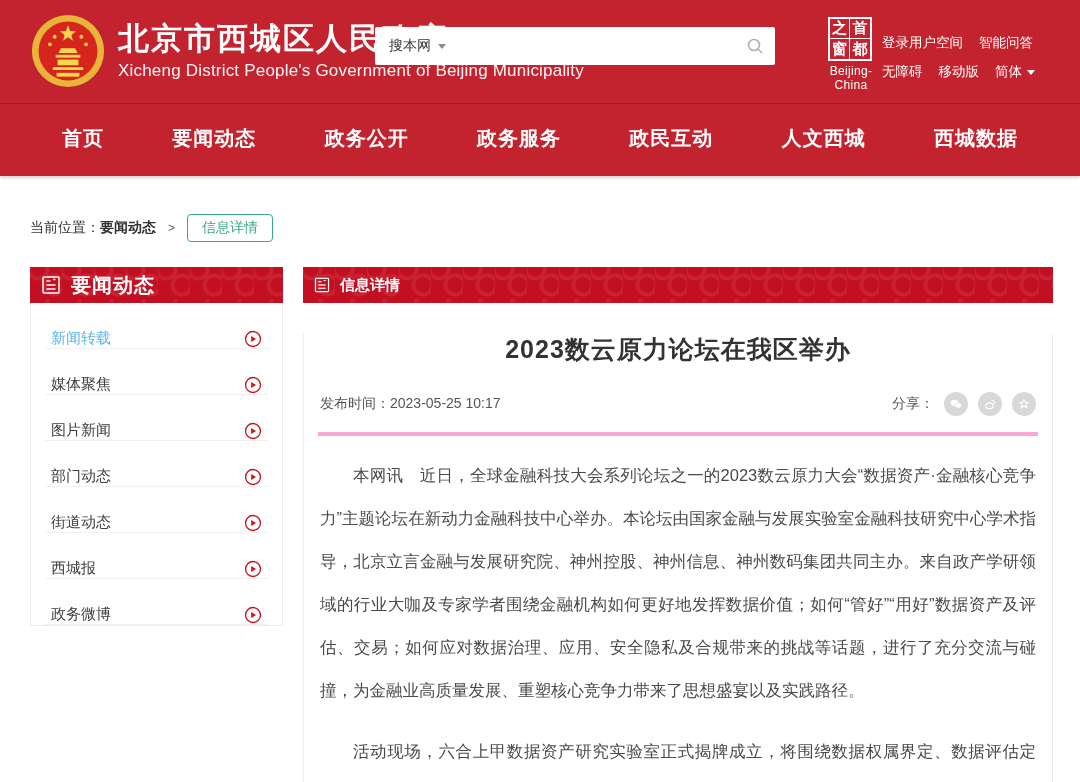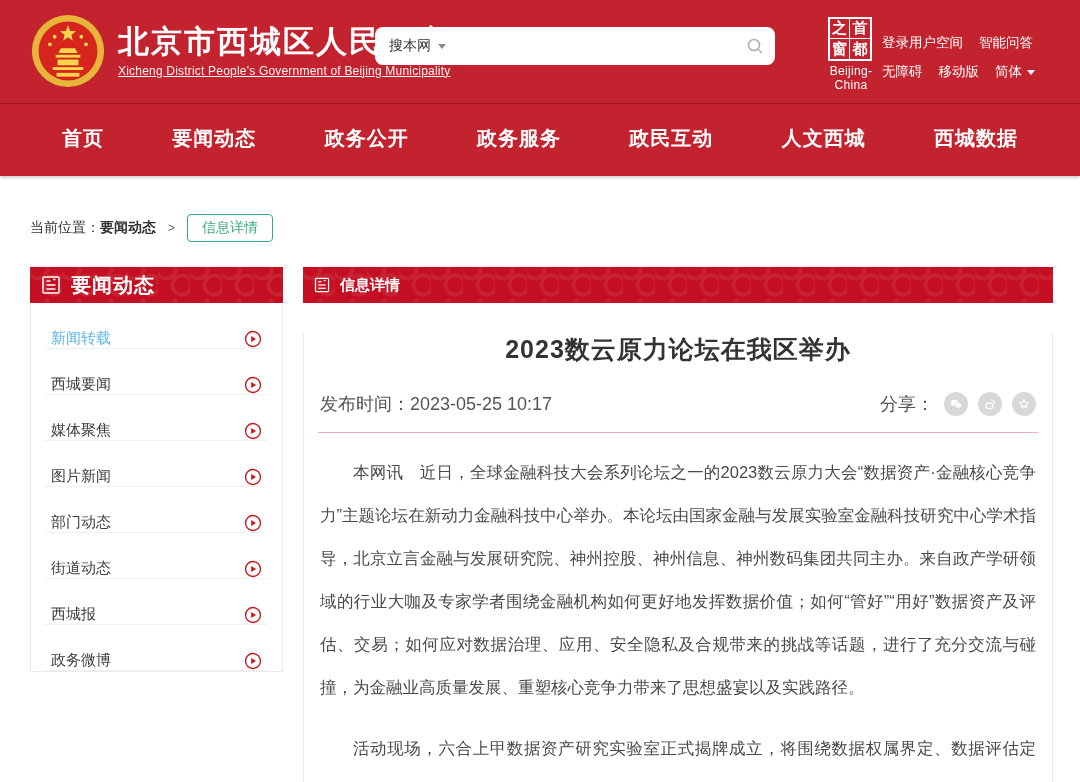--- a/index.html
+++ b/index.html
@@ -8,24 +8,24 @@
 
   
   .top-band { height:176px; background:#c2232e; position:relative;
     box-shadow:0 2px 3px rgba(0,0,0,0.18); }
   .header-inner { height:103px; position:relative; }
 
   .brand { position:absolute; left:30px; top:13px; display:flex; align-items:center; }
   .emblem { width:76px; height:76px; flex-shrink:0; }
   .brand-text { margin-left:12px; color:#fff; }
   .site-title { font-size:31px; font-weight:bold; letter-spacing:2px; line-height:1.15; }
-  .site-subtitle { font-size:12px; margin-top:4px; letter-spacing:0.2px; opacity:0.95;text-decoration:underline; }
+  .site-subtitle { font-size:17px; margin-top:4px; letter-spacing:0.2px; opacity:0.95; }
 
   .search-box { position:absolute; left:375px; top:27px; width:400px; height:38px;
-    background:#fff; border-radius:8px; display:flex; align-items:center; }
+    background:#fff; border-radius:2px; display:flex; align-items:center; }
   .search-scope { display:flex; align-items:center; gap:7px; padding:0 12px 0 14px;
     font-size:14px; color:#333; cursor:pointer; }
   .caret-down { width:0; height:0; border-left:4px solid transparent;
     border-right:4px solid transparent; border-top:5px solid #8a8a8a; }
   .search-input { flex:1; border:none; outline:none; height:100%; font-size:14px;
     background:transparent; }
   .search-btn { width:40px; height:100%; display:flex; align-items:center;
     justify-content:center; cursor:pointer; }
 
   .seal { position:absolute; left:828px; top:17px; width:46px; text-align:center; }
@@ -78,22 +78,22 @@
   .side-item.active .label { color:#5fb5e5; }
   .play-icon { display:flex; }
 
   .main-panel { flex:1; }
   .main-panel .ph-title { font-size:15px; }
   .article { border:1px solid #ececec; border-top:none; background:#fff;
     padding-bottom:40px; min-height:480px; }
   .article-title { text-align:center; font-size:25px; color:#333; font-weight:bold;
     margin-top:30px; letter-spacing:1px; }
   .article-meta { display:flex; align-items:center; justify-content:space-between;
-    margin:26px 14px 0; padding:0 2px 16px; border-bottom:1px solid #f9a8d4;
-    font-size:18px; color:#555; }
+    margin:26px 14px 0; padding:0 2px 16px; border-bottom:4px solid #f9a8d4;
+    font-size:14px; color:#555; }
   .share { display:flex; align-items:center; gap:10px; color:#555; }
   .share-circle { width:24px; height:24px; border-radius:50%; background:#d8d8d8;
     display:flex; align-items:center; justify-content:center; cursor:pointer; }
   .article p { margin:18px 16px 0; font-size:16.5px; color:#4a4a4a; line-height:43px;
     text-indent:2em; text-align:justify; }
 </style>
 </head>
 <body>
 
 <div class="top-band">
@@ -197,29 +197,20 @@
         <div class="side-item active">
           <span class="label">新闻转载</span>
           <span class="play-icon">
             <svg width="18" height="18" viewBox="0 0 20 20">
               <circle cx="10" cy="10" r="8.3" fill="none" stroke="#c5161d" stroke-width="1.5"></circle>
               <path d="M8 6.6v6.8l5.4-3.4z" fill="#c5161d"></path>
             </svg>
           </span>
         </div>
         <div class="side-item">
-          <span class="label">西城要闻</span>
-          <span class="play-icon">
-            <svg width="18" height="18" viewBox="0 0 20 20">
-              <circle cx="10" cy="10" r="8.3" fill="none" stroke="#c5161d" stroke-width="1.5"></circle>
-              <path d="M8 6.6v6.8l5.4-3.4z" fill="#c5161d"></path>
-            </svg>
-          </span>
-        </div>
-        <div class="side-item">
           <span class="label">媒体聚焦</span>
           <span class="play-icon">
             <svg width="18" height="18" viewBox="0 0 20 20">
               <circle cx="10" cy="10" r="8.3" fill="none" stroke="#c5161d" stroke-width="1.5"></circle>
               <path d="M8 6.6v6.8l5.4-3.4z" fill="#c5161d"></path>
             </svg>
           </span>
         </div>
         <div class="side-item">
           <span class="label">图片新闻</span>

